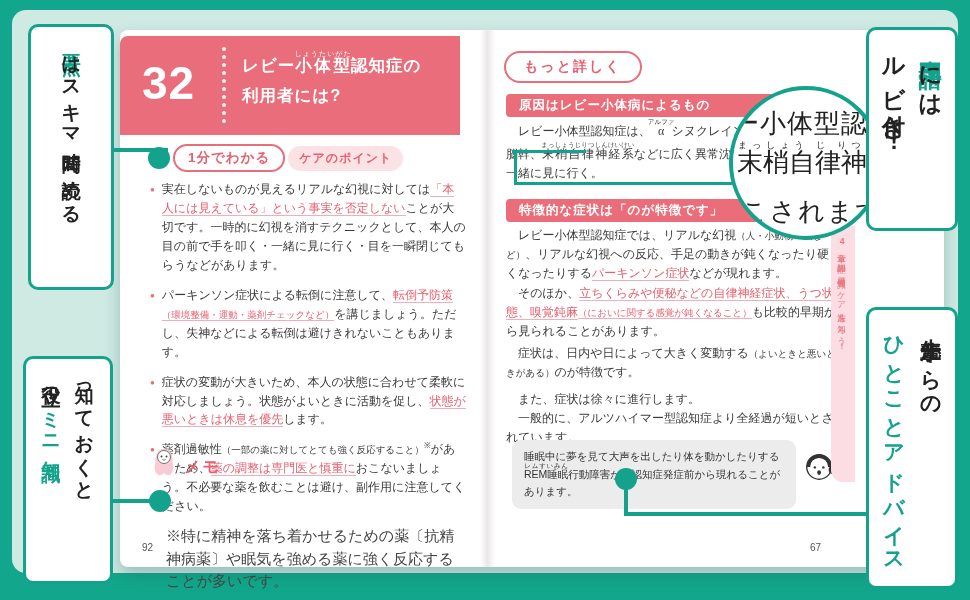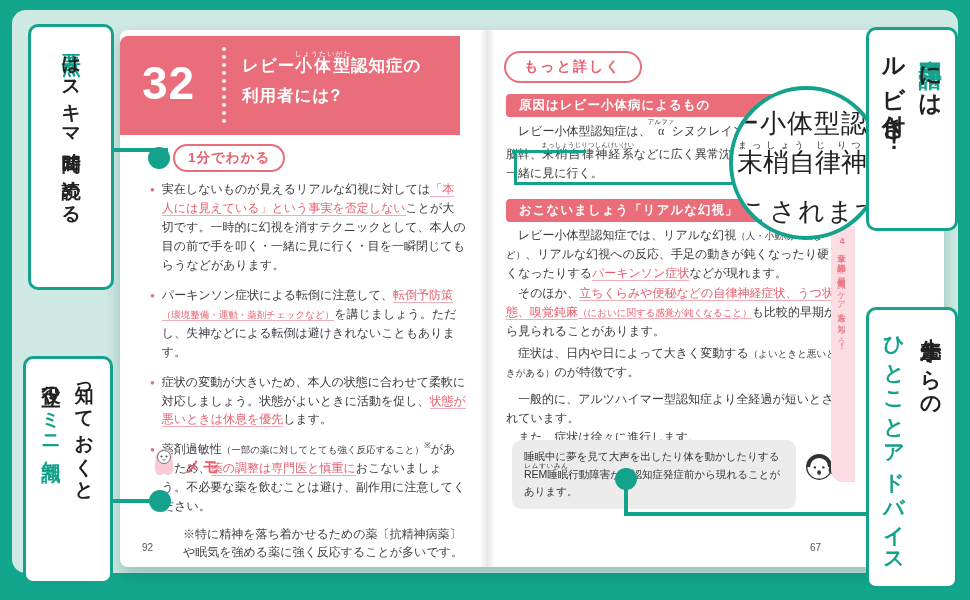--- a/index.html
+++ b/index.html
@@ -22,21 +22,21 @@
   .pill{border:2.5px solid #e96d7b;border-radius:16px;background:#fff;color:#e7606f;font-weight:bold;font-size:13.5px;padding:3px 13px;letter-spacing:1px}
   .plabel{background:#fbe2e5;color:#e7606f;font-weight:bold;font-size:12px;border-radius:13px;padding:4px 11px;letter-spacing:1px}
 
   .bullets{position:absolute;left:30px;top:150px;width:316px;font-family:"Liberation Serif",serif;font-size:12px;line-height:1.58;color:#3b3b3b}
   .bullets .li{display:flex;gap:7px;margin-bottom:11px}
   .blt{color:#e96d7b;font-size:8px;line-height:19px;flex:none}
   .em{color:#e7606f;border-bottom:1px solid #f0aebb}
   .em-s{color:#e7606f;font-size:9.5px;border-bottom:1px solid #f0aebb}
   .sm{font-size:9.5px}
   sup.fn{font-size:8px}
-  .footnote{margin:-2px 0 0 33px;font-size:12px;line-height:1.5;color:#444;font-family:"Liberation Sans",sans-serif}
+  .footnote{margin:-2px 0 0 16px;font-size:15px;line-height:1.5;color:#444;font-family:"Liberation Sans",sans-serif}
 
   .memo-h{position:absolute;left:30px;top:416px;display:flex;align-items:flex-end;gap:6px}
   .memo-h .mlabel{color:#e7606f;font-weight:bold;font-size:16px;letter-spacing:2px;padding-bottom:4px}
   .memo-box{position:absolute;left:44px;top:449px;width:298px;border:2px dotted #f0a9b7;border-radius:6px;padding:7px 10px;font-family:"Liberation Serif",serif;font-size:10.5px;line-height:1.6;color:#3b3b3b;box-sizing:border-box;text-indent:1em}
   .pnum{position:absolute;font-size:10px;color:#555}
   .pnum.l{left:22px;top:512px}
   .pnum.r{left:690px;top:512px}
 
   
   .morepill{position:absolute;left:384px;top:21px;border:2.5px solid #e96d7b;border-radius:18px;background:#fff;color:#e7606f;font-weight:bold;font-size:14px;padding:5px 18px;letter-spacing:2px}
@@ -111,20 +111,21 @@
       <div class="dots"></div>
       <div class="ttl">
         <span>レビー</span><ruby><span>小体型</span><rt>しょうたいがた</rt></ruby><span>認知症の</span><br>
         <span>利用者には?</span>
       </div>
     </div>
 
     <div class="prow">
       <span class="cdot"></span>
       <span class="pill">1分でわかる</span>
+      <span class="plabel">ケアのポイント</span>
     </div>
 
     <div class="bullets">
       <div class="li">
         <span class="blt">●</span>
         <span><span>実在しないものが見えるリアルな幻視に対しては</span><span class="em">「本人には見えている」という事実を否定しない</span><span>ことが大切です。一時的に幻視を消すテクニックとして、本人の目の前で手を叩く・一緒に見に行く・目を一瞬閉じてもらうなどがあります。</span></span>
       </div>
       <div class="li">
         <span class="blt">●</span>
         <span><span>パーキンソン症状による転倒に注意して、</span><span class="em">転倒予防策</span><span class="em-s">（環境整備・運動・薬剤チェックなど）</span><span>を講じましょう。ただし、失神などによる転倒は避けきれないこともあります。</span></span>
@@ -156,31 +157,31 @@
 
     <div class="morepill">もっと詳しく</div>
     <div class="hbar hb1">原因はレビー小体病によるもの</div>
 
     <div class="rp p1wrap">
       <div class="nw"><span>　レビー小体型認知症は、</span><ruby><span>α</span><rt>アルファ</rt></ruby><span>シヌクレインというタンパク質が</span></div>
       <div class="nw"><span>脳幹、</span><ruby><span>末梢自律神経系</span><rt>まっしょうじりつしんけいけい</rt></ruby><span>などに広く異常沈着するレビー小体病によって</span></div>
       <div class="nw">一緒に見に行く。</div>
     </div>
 
-    <div class="hbar hb2">おこないましょう「リアルな幻視」</div>
+    <div class="hbar hb2">特徴的な症状は「のが特徴です」</div>
 
     <div class="rp p2 indent"><span>レビー小体型認知症では、リアルな幻視</span><span class="sm">（人・小動物・虫など）</span><span>、リアルな幻視への反応、手足の動きが鈍くなったり硬くなったりする</span><span class="em">パーキンソン症状</span><span>などが現れます。</span></div>
 
     <div class="rp p3 indent"><span>そのほか、</span><span class="em">立ちくらみや便秘などの自律神経症状、うつ状態、嗅覚鈍麻</span><span class="em-s">（においに関する感覚が鈍くなること）</span><span>も比較的早期から見られることがあります。</span></div>
 
     <div class="rp p4 indent"><span>症状は、日内や日によって大きく変動する</span><span class="sm">（よいときと悪いときがある）</span><span>のが特徴です。</span></div>
 
     <div class="rp p5">
+      <div class="indent">また、症状は徐々に進行します。</div>
       <div class="indent">一般的に、アルツハイマー型認知症より全経過が短いとされています。</div>
-      <div class="indent">また、症状は徐々に進行します。</div>
     </div>
 
     <div class="advice"><span>睡眠中に夢を見て大声を出したり体を動かしたりする</span><ruby><span>REM睡眠</span><rt>レムすいみん</rt></ruby><span>行動障害が、認知症発症前から現れることがあります。</span></div>
 
     <span class="face">
       <svg width="38" height="38" viewBox="0 0 40 40">
         <circle cx="18" cy="22" r="13" fill="#fff" stroke="#333" stroke-width="1.4"></circle>
         <path d="M5,22 a13,13 0 0,1 26,0 l-3.5,0 a9.5,9.5 0 0,0 -19,0 z" fill="#333"></path>
         <circle cx="33" cy="25" r="5" fill="#333"></circle>
         <circle cx="13.5" cy="22.5" r="1.3" fill="#333"></circle>

